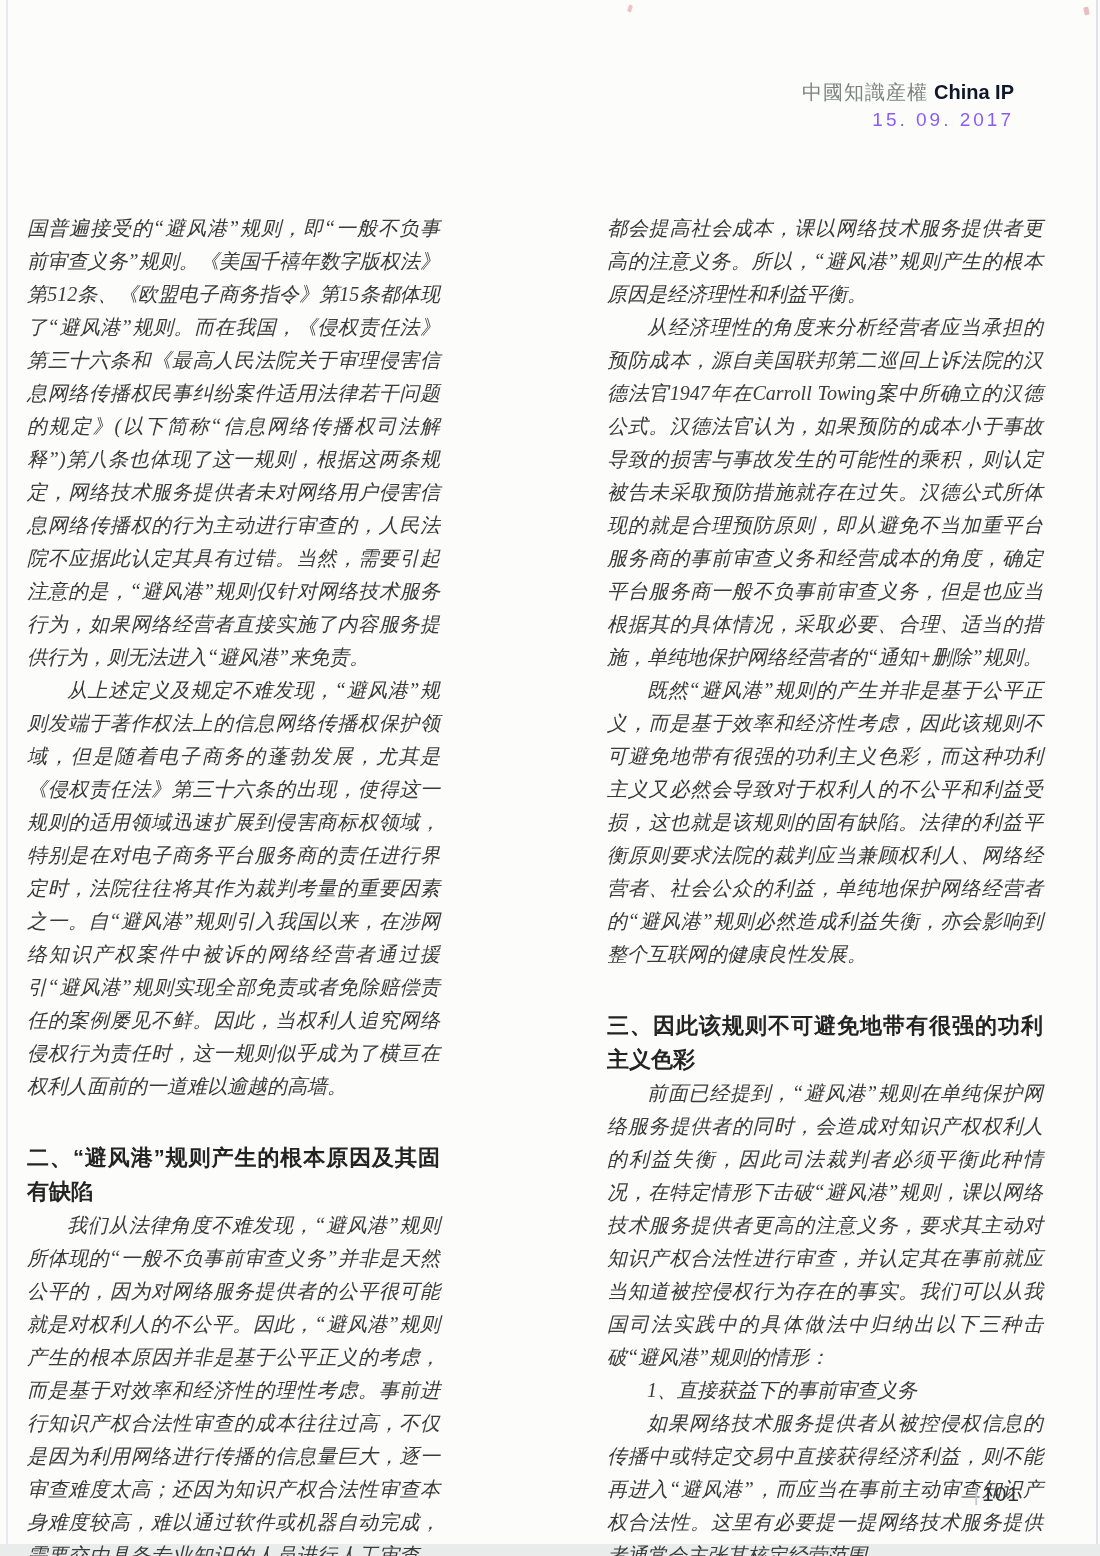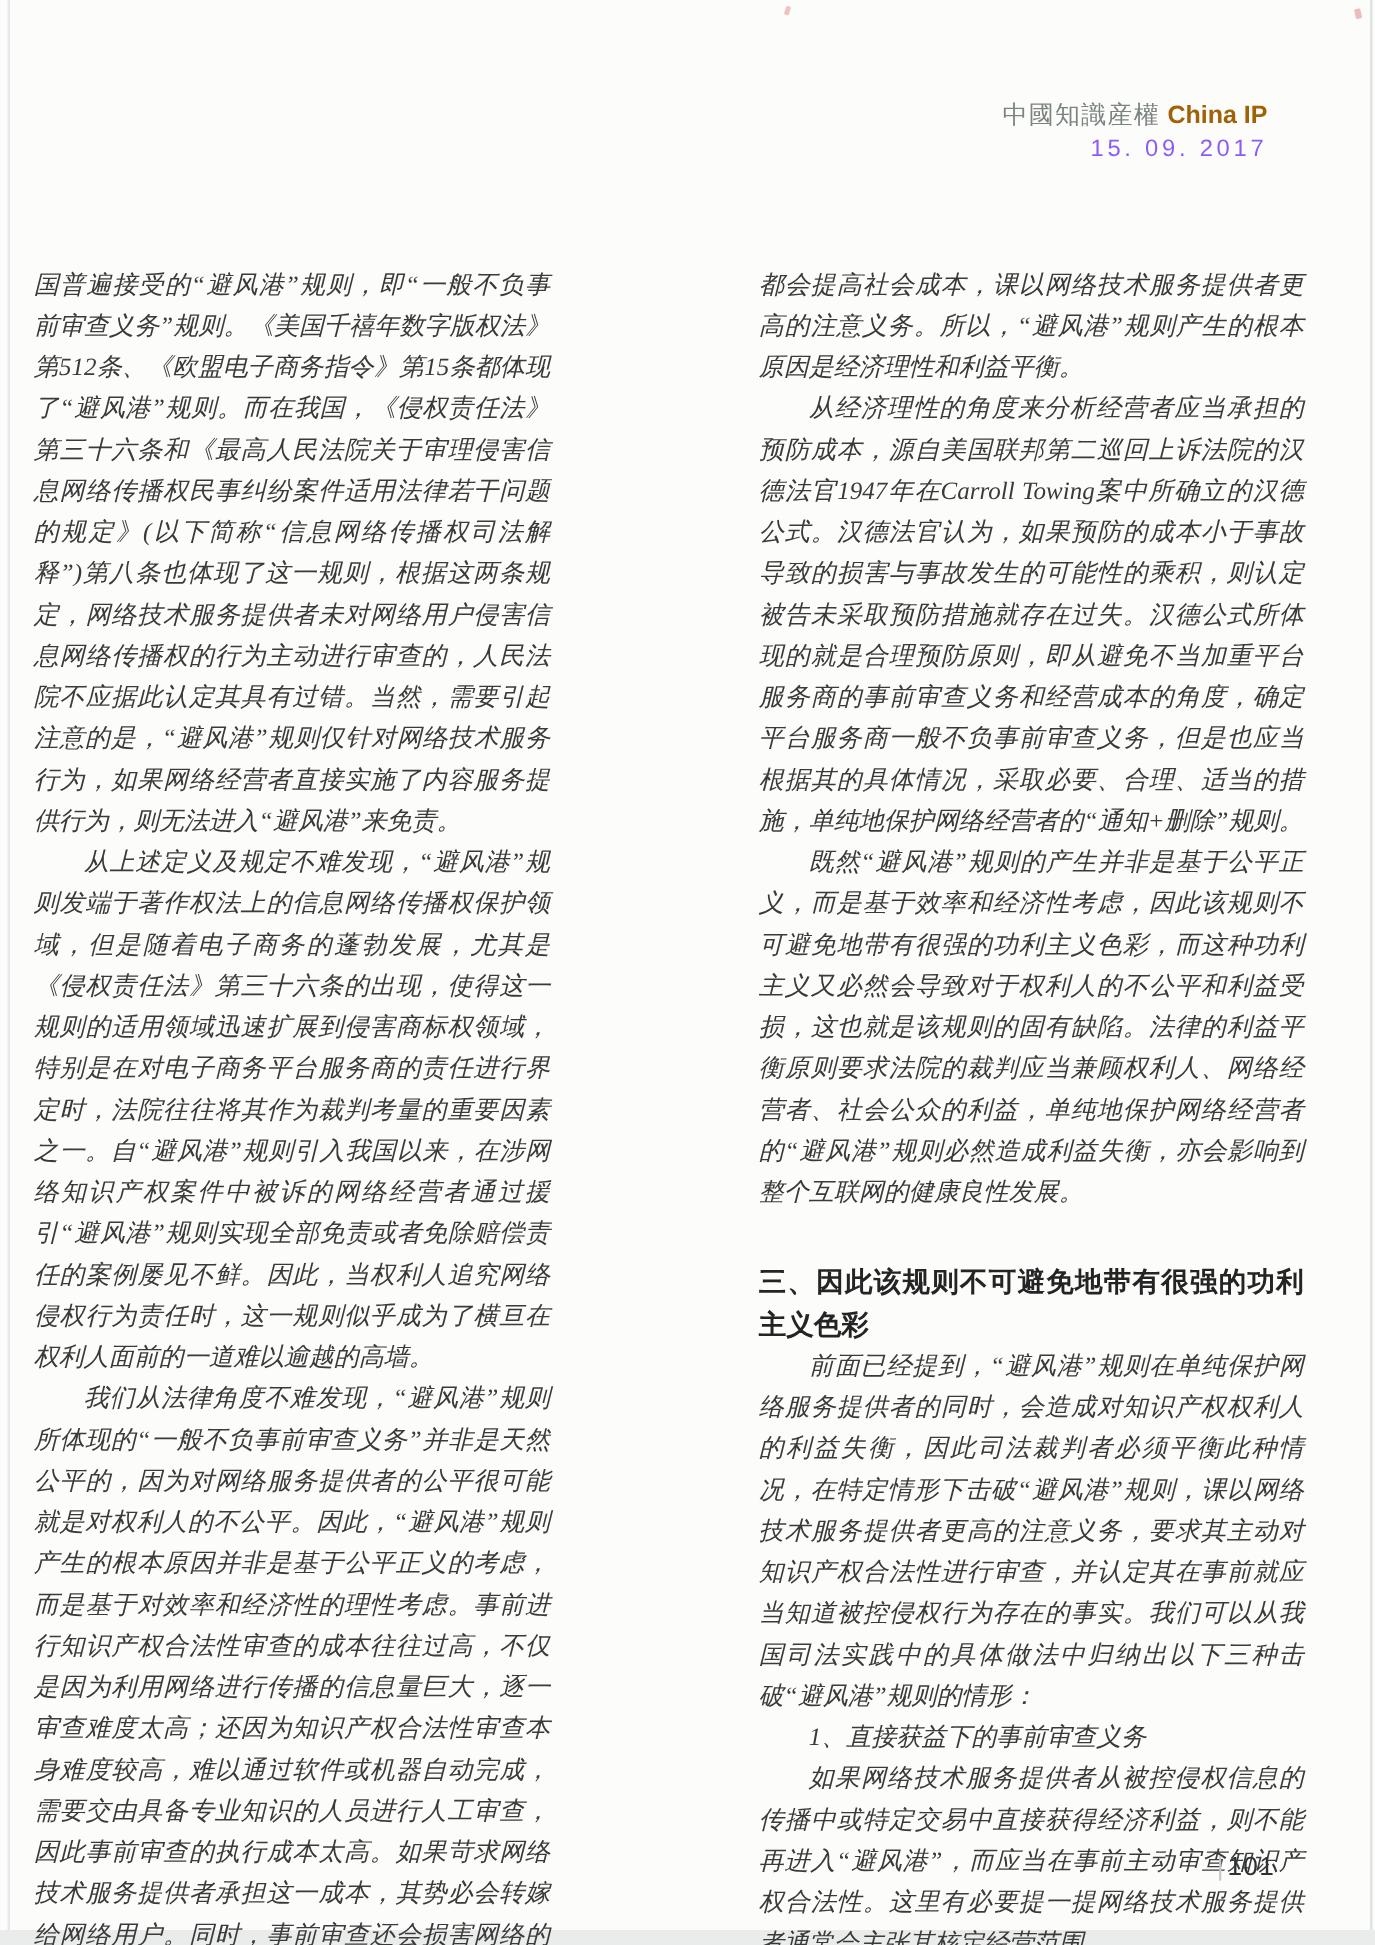--- a/index.html
+++ b/index.html
@@ -26,21 +26,21 @@
 
   
   .masthead {
     position: absolute; top: 80px; right: 86px;
     text-align: right;
     font-family: "Liberation Sans", sans-serif;
     color: #7c8482;
     line-height: 1.25;
   }
   .brand { font-size: 20px; letter-spacing: 1px; }
-  .brand-en { font-weight: bold; color: #a16207; margin-left: 6px; letter-spacing: 0; }
+  .brand-en { font-weight: bold; color: #0f172a; margin-left: 6px; letter-spacing: 0; }
   .issue-date { font-size: 19px; letter-spacing: 3px; margin-top: 3px; color: #8b5cf6; }
 
   
   .col {
     position: absolute; top: 212px;
     font-size: 20px; line-height: 33px;
     text-align: justify; text-justify: inter-character;
     color: #3a3a3a;
   }
   .col-left  { left: 27px;  width: 413px; }
@@ -90,20 +90,21 @@
   <header class="masthead">
     <div class="brand">
       <span>中國知識産權</span><span class="brand-en">China IP</span>
     </div>
     <div class="issue-date">15. 09. 2017</div>
   </header>
 
   <section class="col col-left">
     <p>国普遍接受的“避风港”规则，即“一般不负事前审查义务”规则。《美国千禧年数字版权法》第512条、《欧盟电子商务指令》第15条都体现了“避风港”规则。而在我国，《侵权责任法》第三十六条和《最高人民法院关于审理侵害信息网络传播权民事纠纷案件适用法律若干问题的规定》(以下简称“信息网络传播权司法解释”)第八条也体现了这一规则，根据这两条规定，网络技术服务提供者未对网络用户侵害信息网络传播权的行为主动进行审查的，人民法院不应据此认定其具有过错。当然，需要引起注意的是，“避风港”规则仅针对网络技术服务行为，如果网络经营者直接实施了内容服务提供行为，则无法进入“避风港”来免责。</p>
     <p class="indent">从上述定义及规定不难发现，“避风港”规则发端于著作权法上的信息网络传播权保护领域，但是随着电子商务的蓬勃发展，尤其是《侵权责任法》第三十六条的出现，使得这一规则的适用领域迅速扩展到侵害商标权领域，特别是在对电子商务平台服务商的责任进行界定时，法院往往将其作为裁判考量的重要因素之一。自“避风港”规则引入我国以来，在涉网络知识产权案件中被诉的网络经营者通过援引“避风港”规则实现全部免责或者免除赔偿责任的案例屡见不鲜。因此，当权利人追究网络侵权行为责任时，这一规则似乎成为了横亘在权利人面前的一道难以逾越的高墙。</p>
+    <h2 class="sec-heading">二、“避风港”规则产生的根本原因及其固有缺陷</h2>
     <p class="indent">我们从法律角度不难发现，“避风港”规则所体现的“一般不负事前审查义务”并非是天然公平的，因为对网络服务提供者的公平很可能就是对权利人的不公平。因此，“避风港”规则产生的根本原因并非是基于公平正义的考虑，而是基于对效率和经济性的理性考虑。事前进行知识产权合法性审查的成本往往过高，不仅是因为利用网络进行传播的信息量巨大，逐一审查难度太高；还因为知识产权合法性审查本身难度较高，难以通过软件或机器自动完成，需要交由具备专业知识的人员进行人工审查，因此事前审查的执行成本太高。如果苛求网络技术服务提供者承担这一成本，其势必会转嫁给网络用户。同时，事前审查还会损害网络的即时性，影响网络的正常使用。凡此种种，</p>
   </section>
 
 
   <section class="col col-right">
     <p>都会提高社会成本，课以网络技术服务提供者更高的注意义务。所以，“避风港”规则产生的根本原因是经济理性和利益平衡。</p>
     <p class="indent">从经济理性的角度来分析经营者应当承担的预防成本，源自美国联邦第二巡回上诉法院的汉德法官1947年在Carroll Towing案中所确立的汉德公式。汉德法官认为，如果预防的成本小于事故导致的损害与事故发生的可能性的乘积，则认定被告未采取预防措施就存在过失。汉德公式所体现的就是合理预防原则，即从避免不当加重平台服务商的事前审查义务和经营成本的角度，确定平台服务商一般不负事前审查义务，但是也应当根据其的具体情况，采取必要、合理、适当的措施，单纯地保护网络经营者的“通知+删除”规则。</p>
     <p class="indent">既然“避风港”规则的产生并非是基于公平正义，而是基于效率和经济性考虑，因此该规则不可避免地带有很强的功利主义色彩，而这种功利主义又必然会导致对于权利人的不公平和利益受损，这也就是该规则的固有缺陷。法律的利益平衡原则要求法院的裁判应当兼顾权利人、网络经营者、社会公众的利益，单纯地保护网络经营者的“避风港”规则必然造成利益失衡，亦会影响到整个互联网的健康良性发展。</p>
     <h2 class="sec-heading">三、因此该规则不可避免地带有很强的功利主义色彩</h2>
     <p class="indent">前面已经提到，“避风港”规则在单纯保护网络服务提供者的同时，会造成对知识产权权利人的利益失衡，因此司法裁判者必须平衡此种情况，在特定情形下击破“避风港”规则，课以网络技术服务提供者更高的注意义务，要求其主动对知识产权合法性进行审查，并认定其在事前就应当知道被控侵权行为存在的事实。我们可以从我国司法实践中的具体做法中归纳出以下三种击破“避风港”规则的情形：</p>

